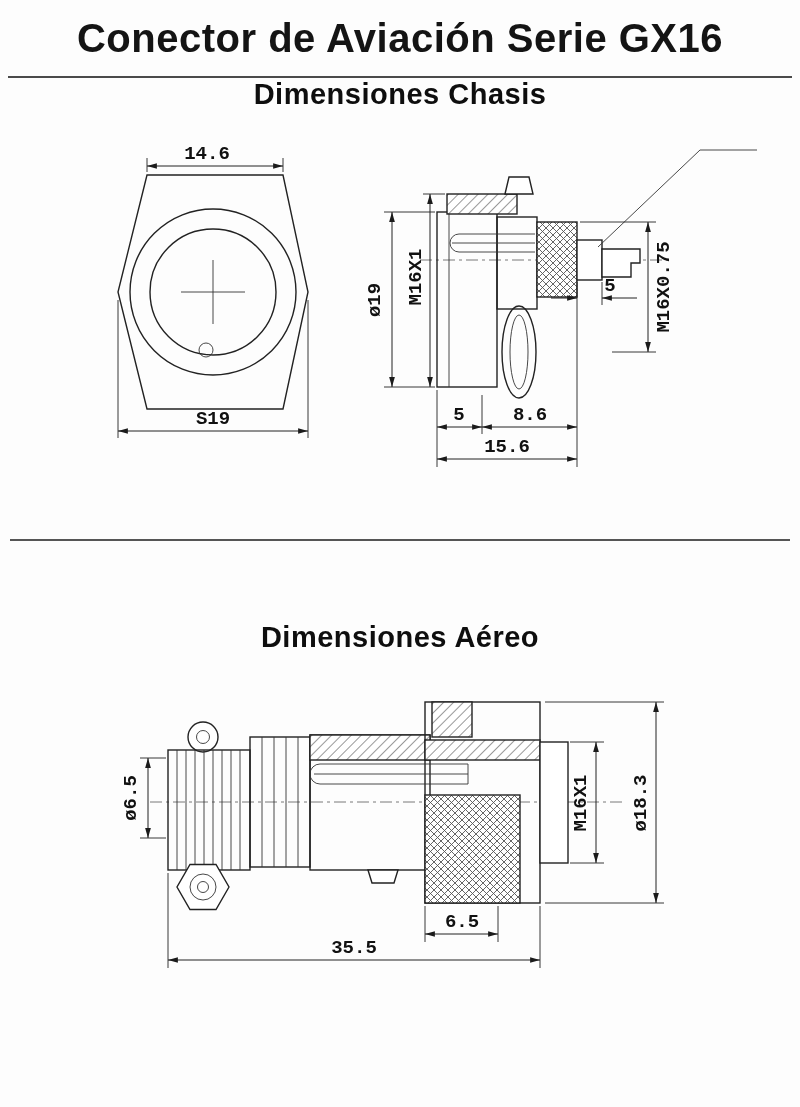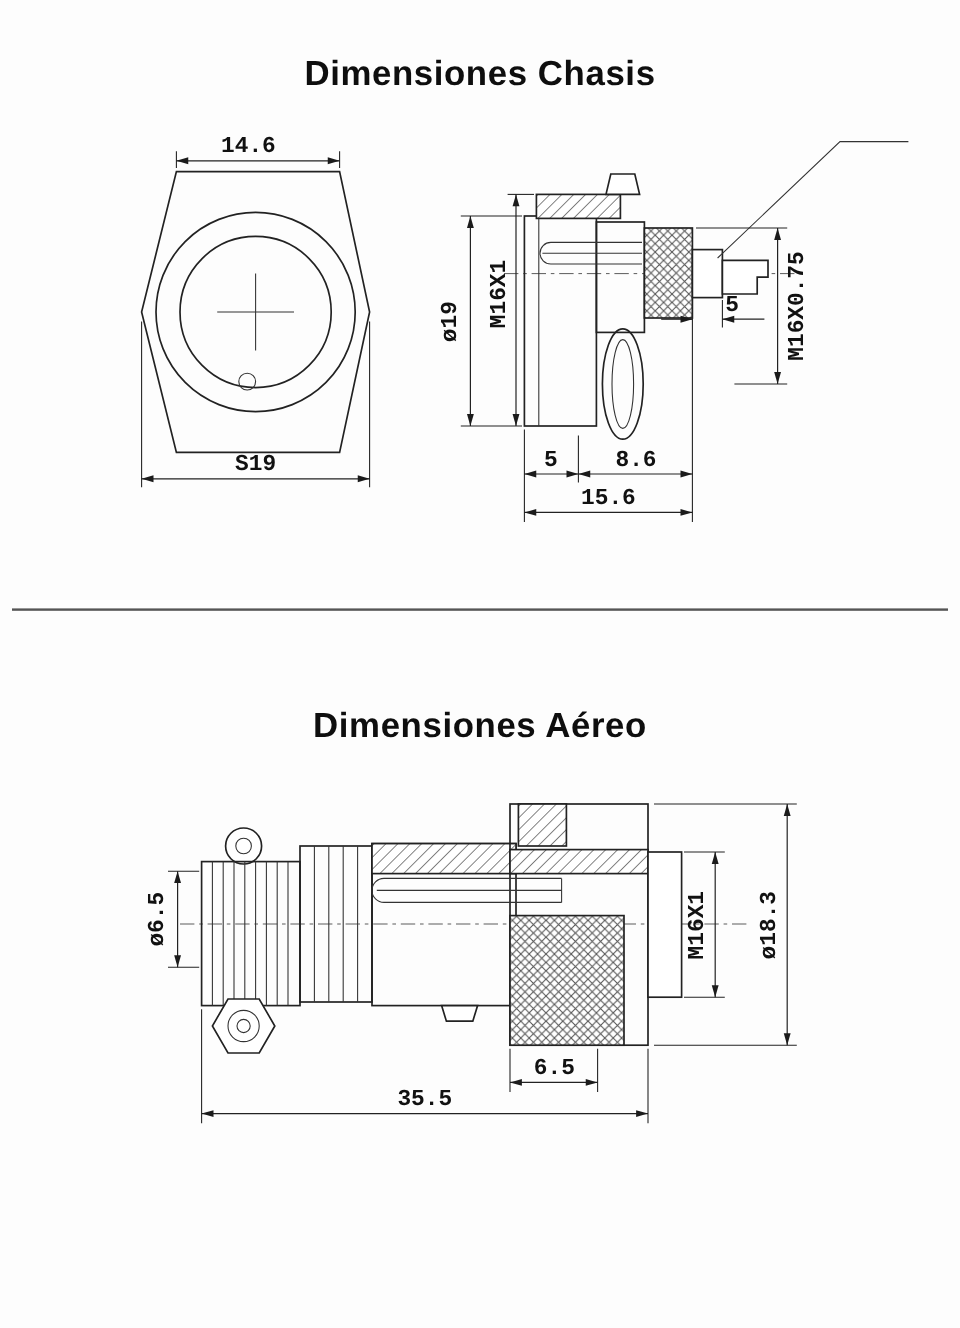--- a/index.html
+++ b/index.html
@@ -3,38 +3,42 @@
 <meta charset="utf-8">
 <style>
   * { margin:0; padding:0; box-sizing:border-box; }
   html,body { background:#ffffff; }
   body { width:800px; font-family:"Liberation Sans", sans-serif; color:#1a1a1a; }
   .page { width:800px; height:1107px; background:#fdfdfd; overflow:hidden; }
   .header { padding-top:16px; }
   .title { font-size:40px; font-weight:bold; text-align:center; letter-spacing:.5px; color:#141414; }
   .title-rule { border:none; border-top:2px solid #4a4a4a; margin:15px 8px 0 8px; }
   .section-heading { font-size:29px; font-weight:bold; text-align:center; color:#0e0e0e; letter-spacing:.5px; }
-  .chasis-heading { margin-top:46px; }
+  .chasis-heading { }
   .aereo-heading { margin-top:80px; }
   .section-divider { border:none; border-top:2px solid #555; margin:52px 10px 0 10px; }
   svg { display:block; margin:0 auto; }
   .chasis-svg { margin-top:26px; }
   .aereo-svg { margin-top:26px; }
   text.dim { font-family:"Liberation Mono", monospace; font-weight:bold; font-size:19px; fill:#111; }
   .obj { stroke:#222; stroke-width:1.4; }
   .thin { stroke:#333; stroke-width:.9; }
   .dimline { stroke:#222; stroke-width:1; fill:none; }
   .ext { stroke:#222; stroke-width:.9; }
   .center { stroke:#555; stroke-width:.8; stroke-dasharray:12 4 3 4; fill:none; }
 </style>
 </head>
 <body>
 
 <div class="page">
 
+  <div class="header">
+    <h1 class="title">Conector de Aviación Serie GX16</h1>
+    <hr class="title-rule">
+  </div>
 
   <div>
     <h2 class="section-heading chasis-heading">Dimensiones Chasis</h2>
 
     <svg class="chasis-svg" width="800" height="350" viewBox="0 0 800 350">
       <defs>
         <marker id="arrA" viewBox="0 0 10 10" refX="9.5" refY="5" markerWidth="11" markerHeight="11" markerUnits="userSpaceOnUse" orient="auto-start-reverse">
           <path d="M0.5,2.4 L9.5,5 L0.5,7.6 Z" fill="#1b1b1b"></path>
         </marker>
         <pattern id="hA" width="7" height="7" patternUnits="userSpaceOnUse" patternTransform="rotate(45)">

